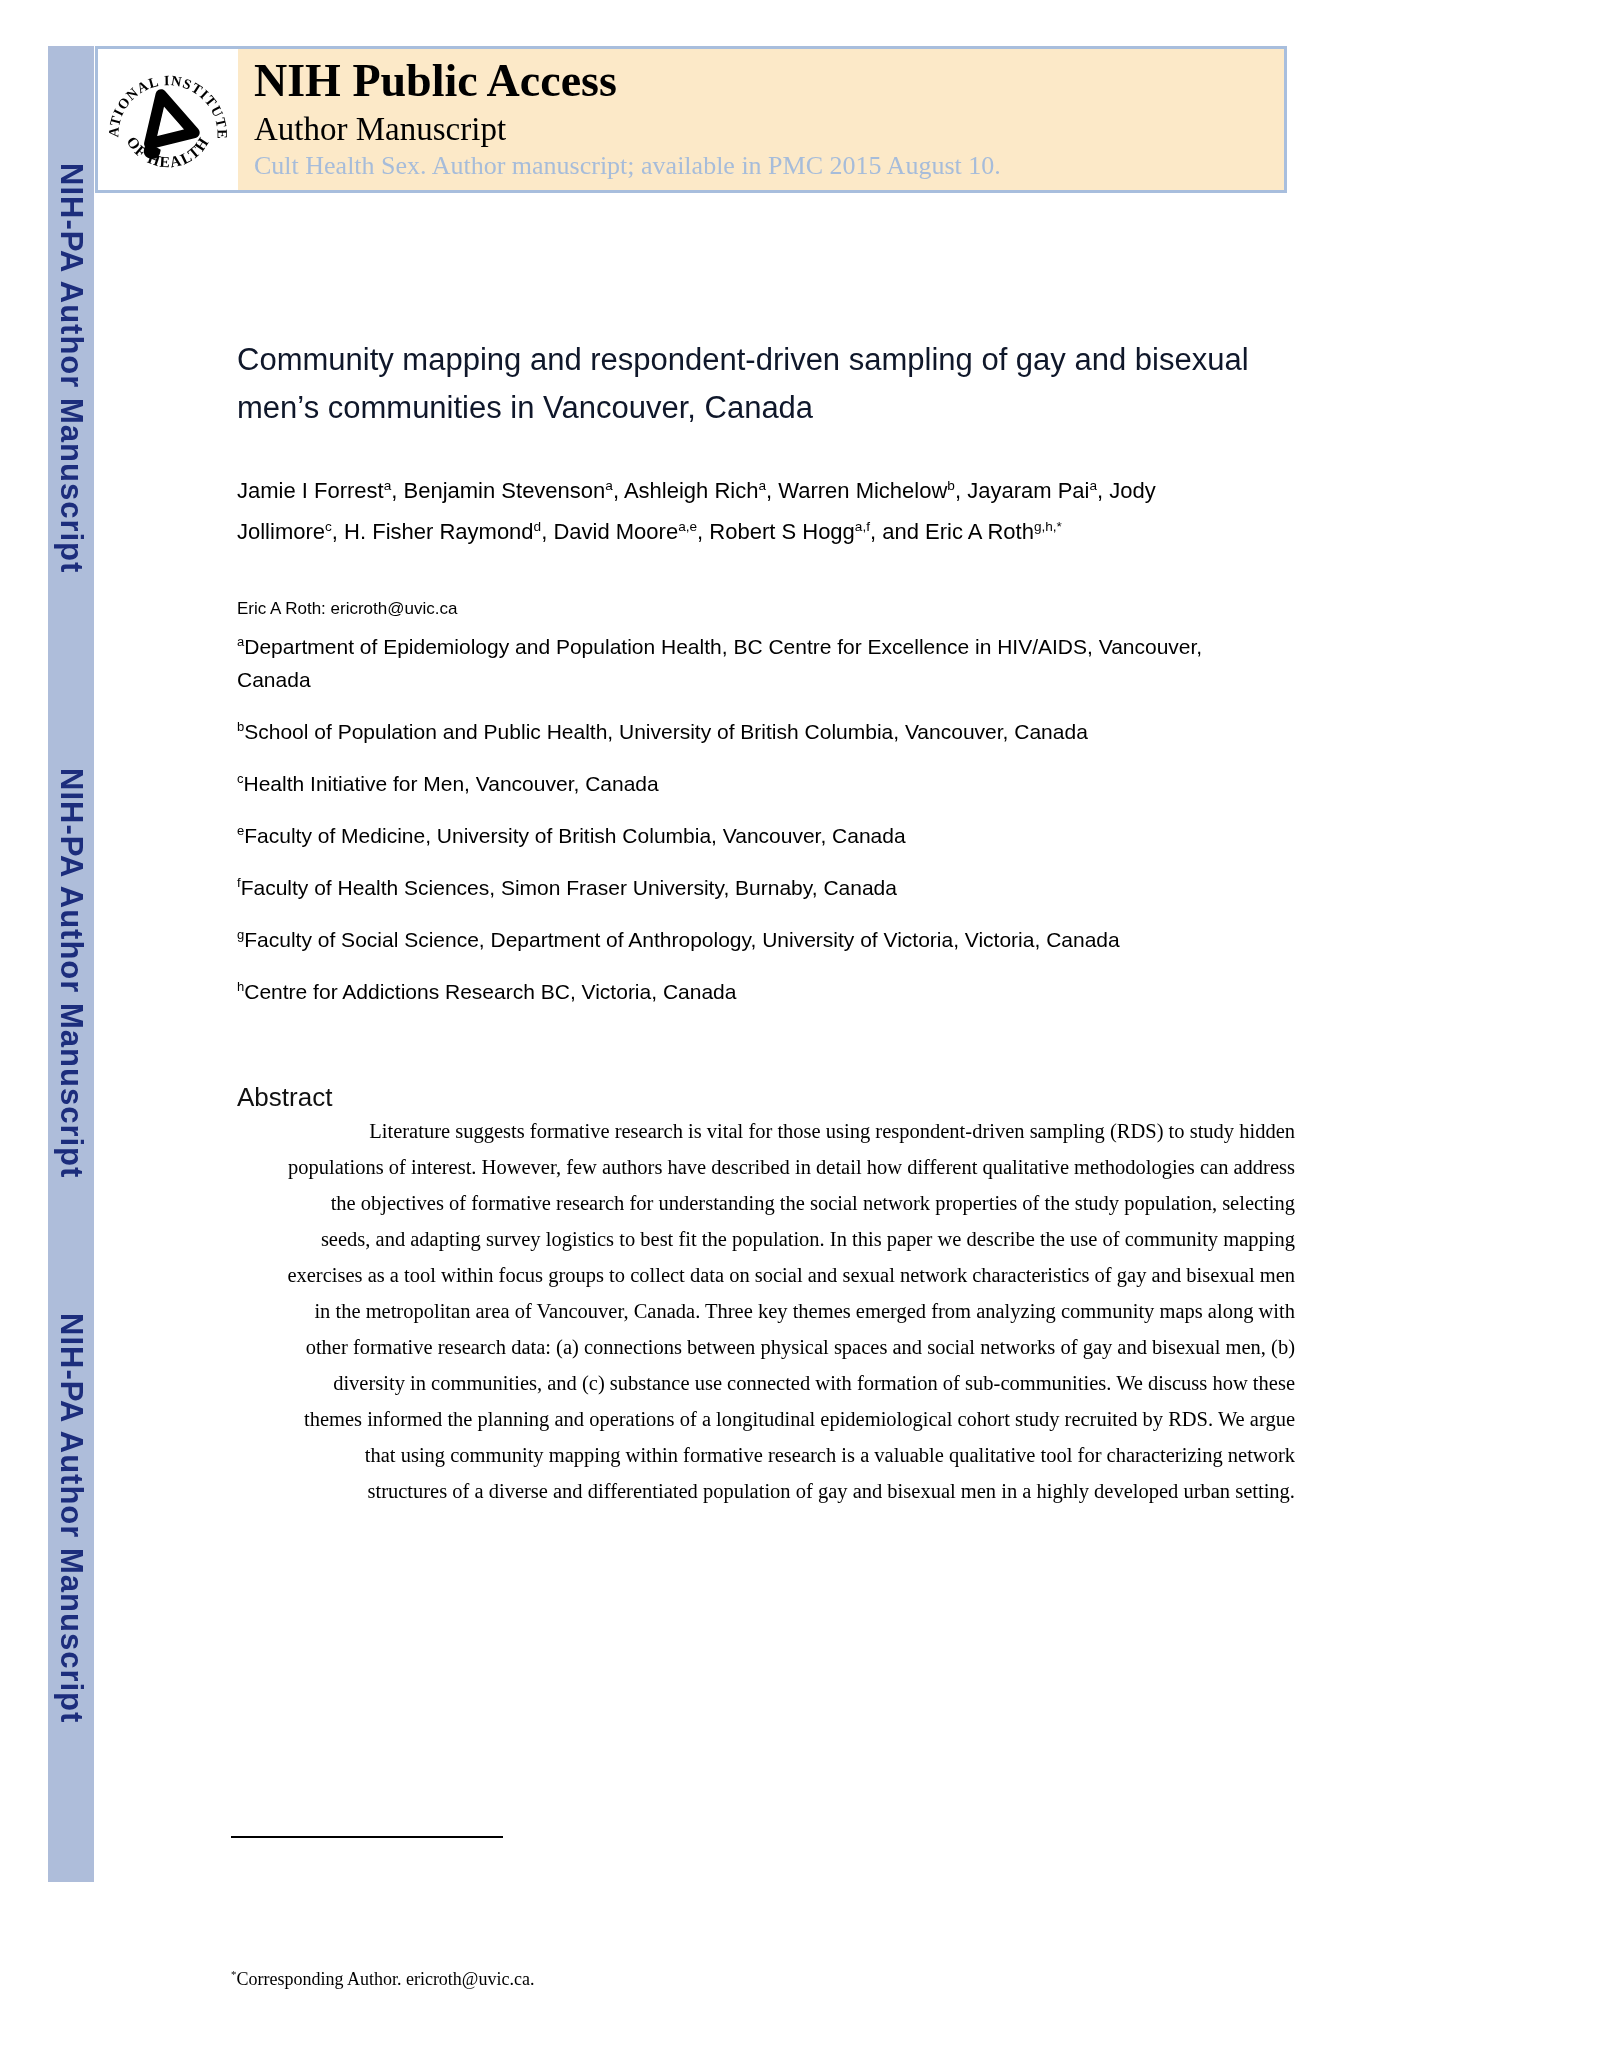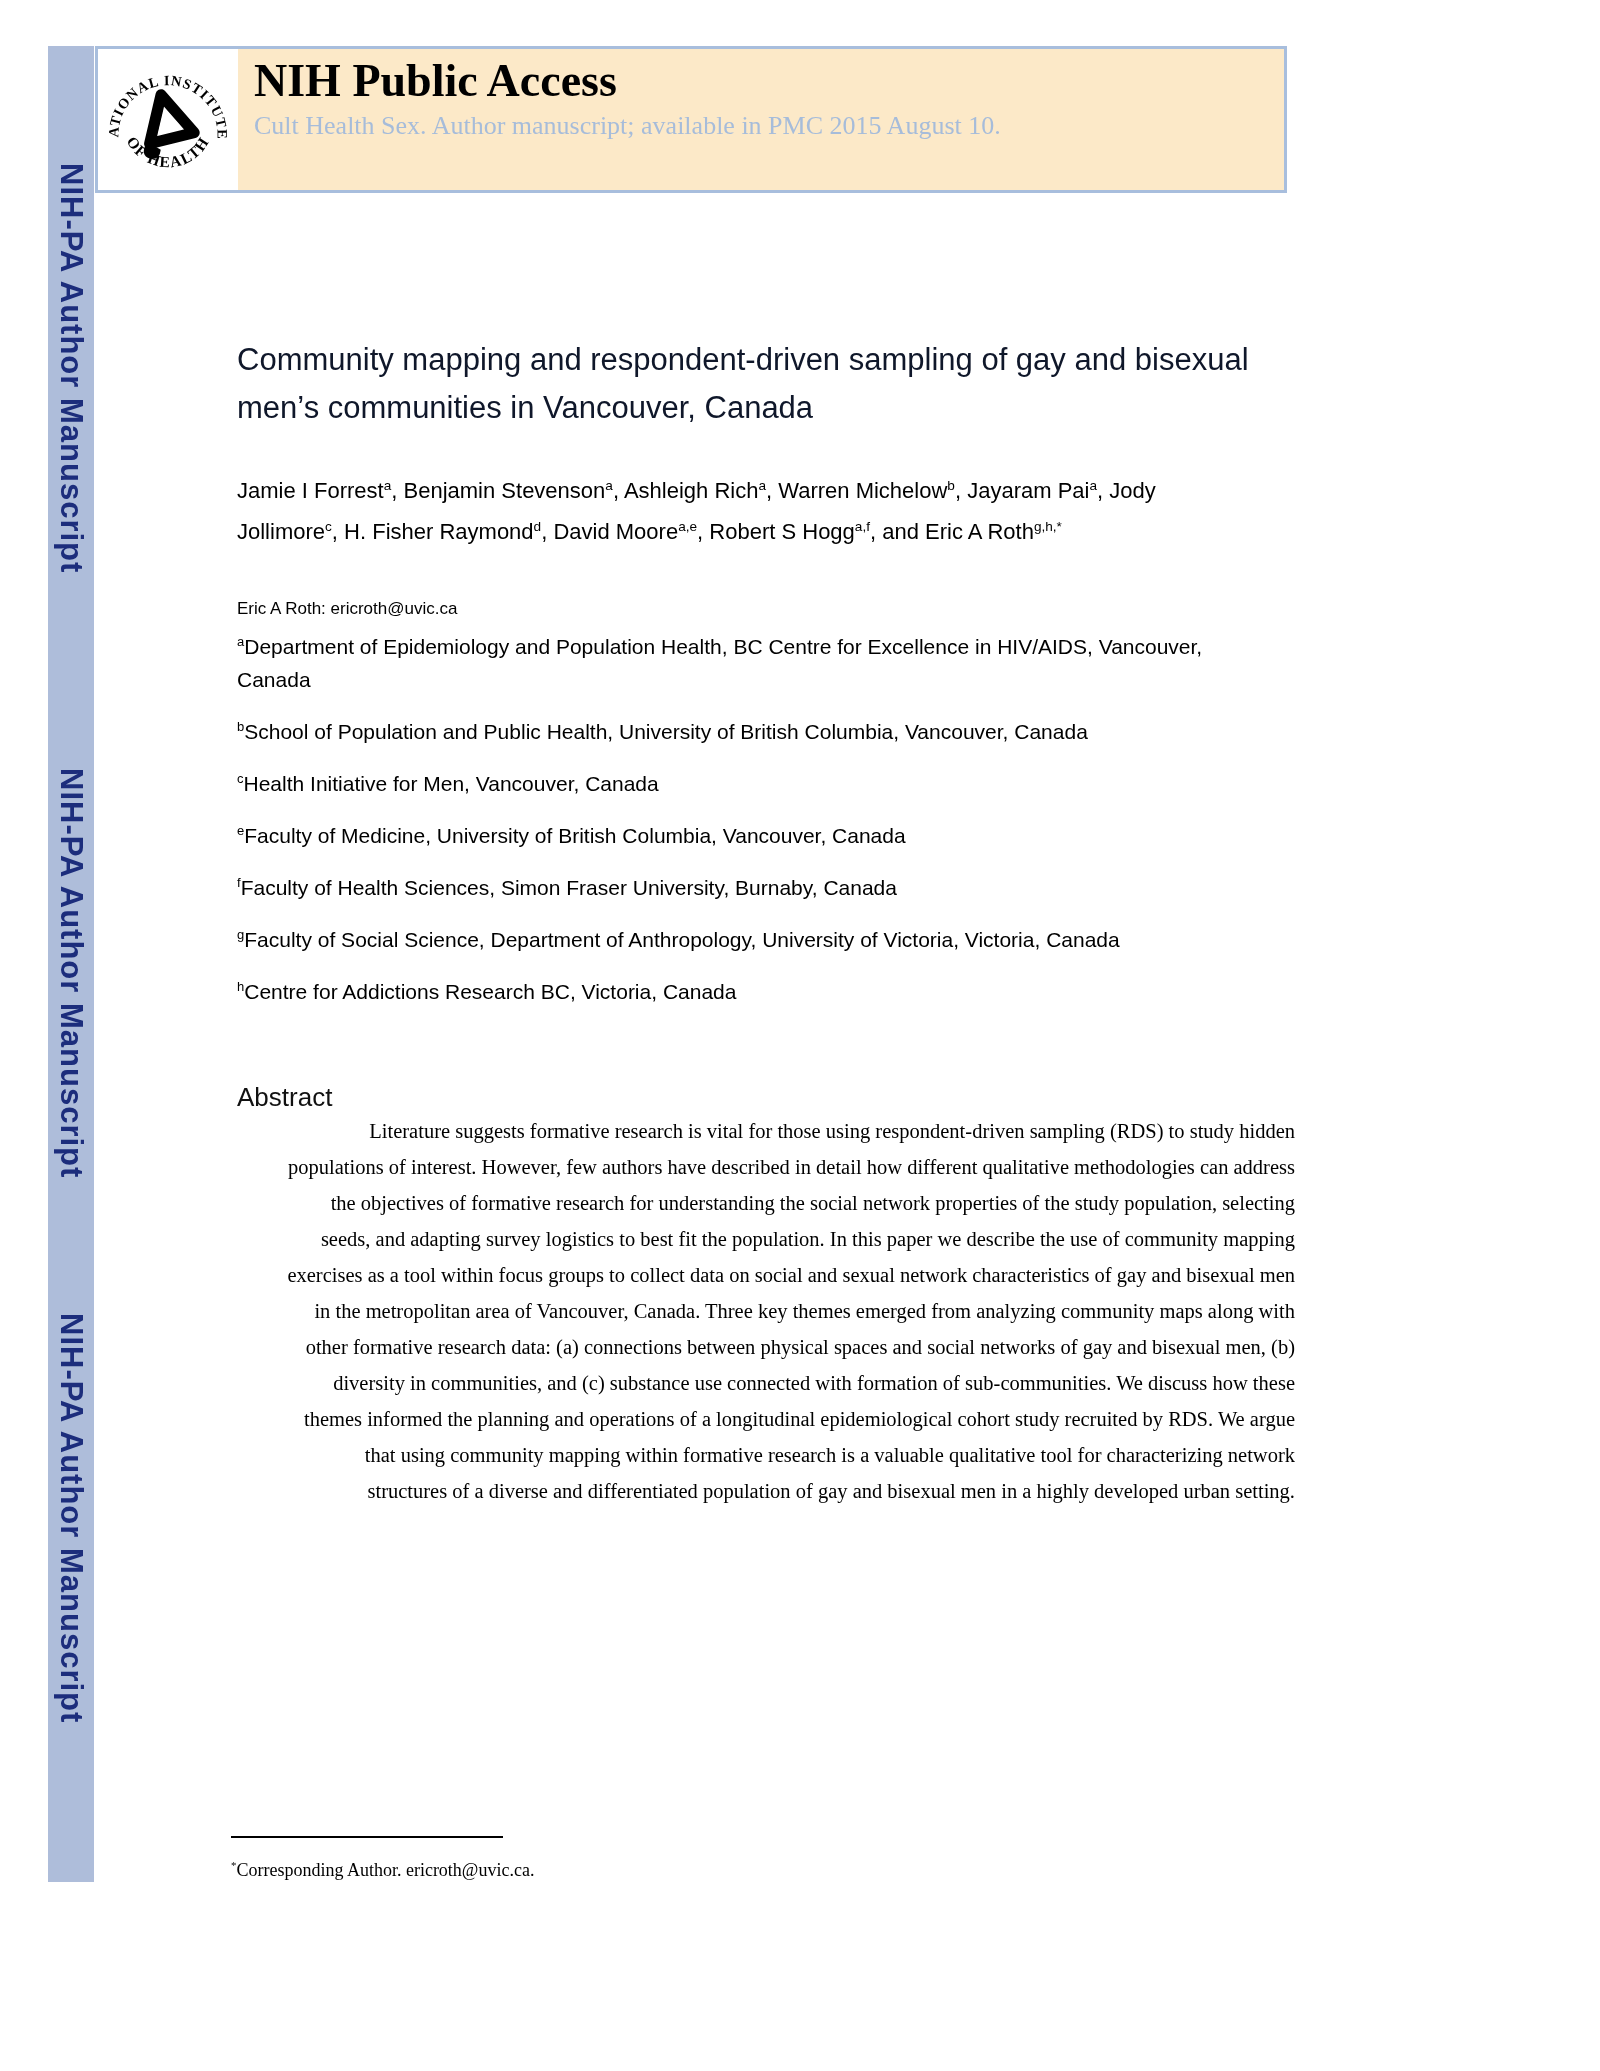--- a/index.html
+++ b/index.html
@@ -134,21 +134,21 @@
 
   
   .footnote-rule {
     position: absolute;
     left: 231px; top: 1836px;
     width: 272px; height: 2px;
     background: #000;
   }
   .footnote {
     position: absolute;
-    left: 231px; top: 1858px;
+    left: 231px; top: 1967px;
     font-family: "Liberation Serif", serif;
     font-size: 18px;
     line-height: 24px;
   }
   .footnote sup { font-size: 0.6em; }
 </style>
 </head>
 <body>
 
 <div class="sidebar-band"></div>
@@ -171,20 +171,21 @@
       </text>
       <g transform="rotate(-14 50 52)">
         <path d="M31.5 65 L50 29 L68.5 65 Z" fill="none" stroke="#000" stroke-width="9" stroke-linejoin="round"></path>
         <path d="M40 59 L50 40 L60 59 Z" fill="#fff" stroke="none"></path>
         <path d="M30 63 q -9 9 -1 14 q 7 3 10 -5 z" fill="#000"></path>
       </g>
     </svg>
   </div>
   <div class="header-text">
     <div class="header-title">NIH Public Access</div>
+    <div class="header-subtitle">Author Manuscript</div>
     <div class="header-citation">Cult Health Sex. Author manuscript; available in PMC 2015 August 10.</div>
   </div>
 </div>
 
 <h1 class="article-title">Community mapping and respondent-driven sampling of gay and bisexual men’s communities in Vancouver, Canada</h1>
 
 <div class="author-list"><span>Jamie I Forrest<sup>a</sup>, </span><span>Benjamin Stevenson<sup>a</sup>, </span><span>Ashleigh Rich<sup>a</sup>, </span><span>Warren Michelow<sup>b</sup>, </span><span>Jayaram Pai<sup>a</sup>, </span><span>Jody Jollimore<sup>c</sup>, </span><span>H. Fisher Raymond<sup>d</sup>, </span><span>David Moore<sup>a,e</sup>, </span><span>Robert S Hogg<sup>a,f</sup>, and </span><span>Eric A Roth<sup>g,h,*</sup></span></div>
 
 <div class="correspondence">Eric A Roth: ericroth@uvic.ca</div>
 

